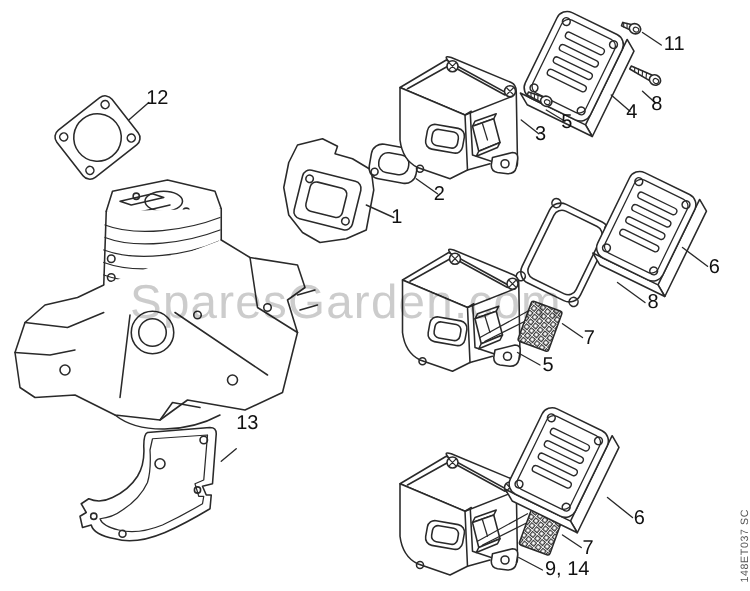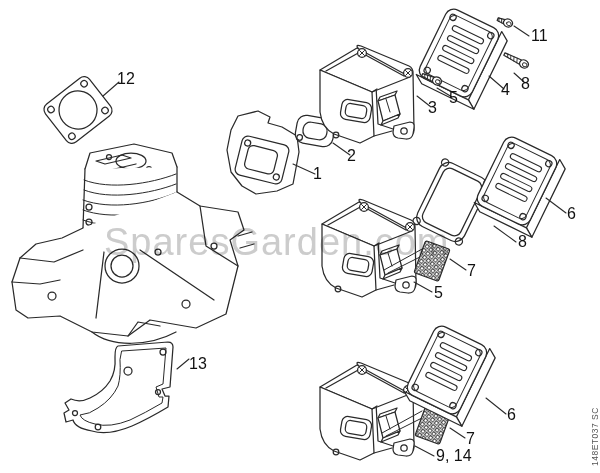--- a/index.html
+++ b/index.html
@@ -249,17 +249,17 @@
 <div class="callout" style="left:501px;top:82px">4</div>
 <div class="callout" style="left:531px;top:28px">11</div>
 <div class="callout" style="left:521px;top:76px">8</div>
 <div class="callout" style="left:518px;top:234px">8</div>
 <div class="callout" style="left:567px;top:206px">6</div>
 <div class="callout" style="left:467px;top:263px">7</div>
 <div class="callout" style="left:434px;top:285px">5</div>
 <div class="callout" style="left:507px;top:407px">6</div>
 <div class="callout" style="left:466px;top:431px">7</div>
 <div class="callout" style="left:436px;top:448px">9, 14</div>
-<div class="callout" style="left:189px;top:356px">13</div>
+<div class="callout" style="left:189px;top:331px">13</div>
 
 <div id="imgcode">148ET037 SC</div>
 
 </div>
 
 </body></html>

